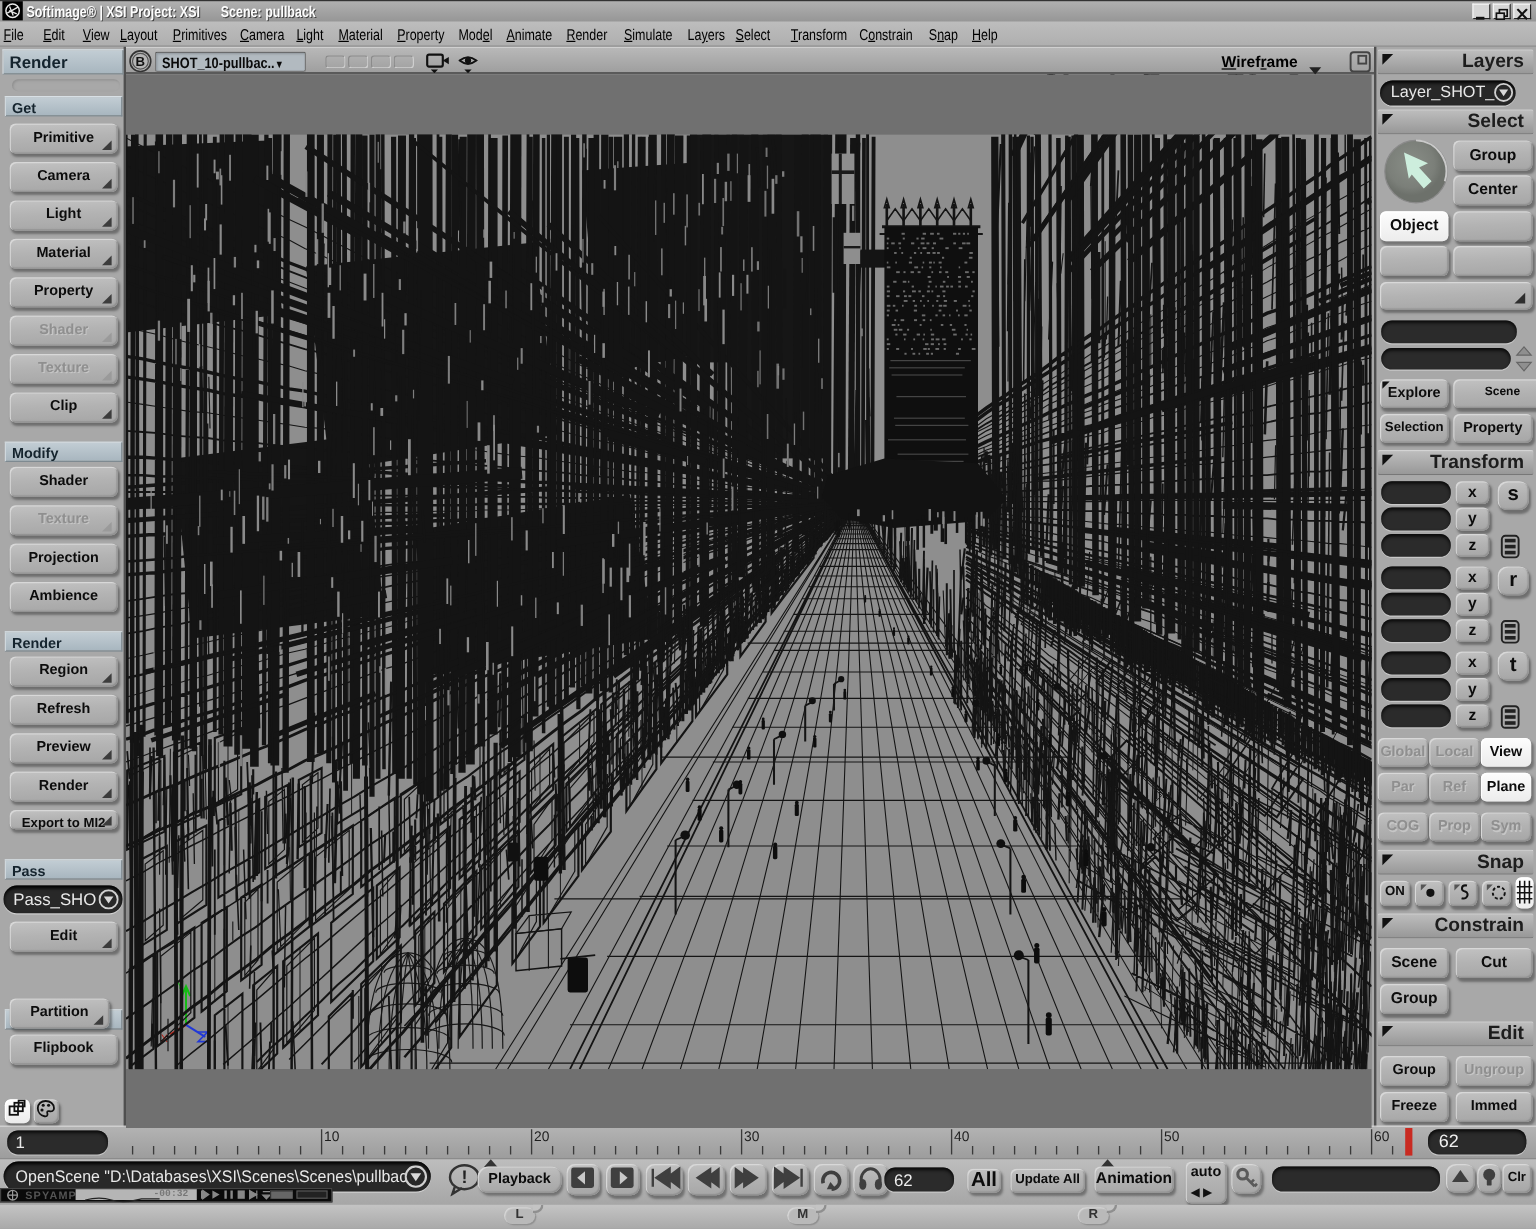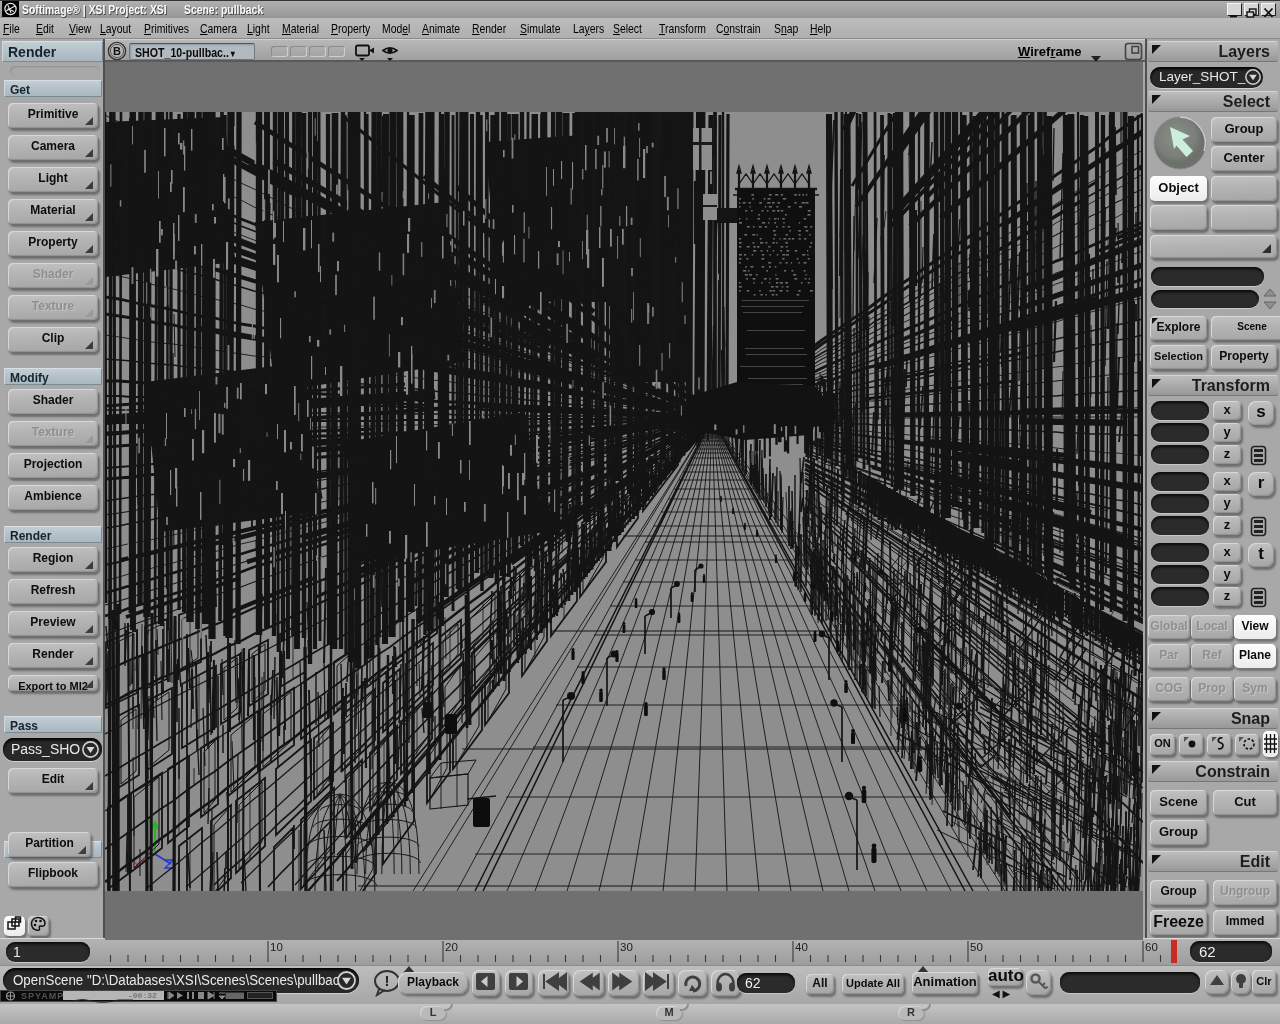--- a/index.html
+++ b/index.html
@@ -238,21 +238,21 @@
     </svg></div>
 <div class="rhdr" style="left:1148px;top:761px;width:130px;height:21px;font-size:16px">Constrain</div>
 <div class="tri" style="left:1152px;top:765px"></div>
 <div class="btn" style="left:1150px;top:790px;width:57px;height:25px;font-size:13px;line-height:23px">Scene</div>
 <div class="btn" style="left:1213px;top:790px;width:64px;height:25px;font-size:13px;line-height:23px">Cut</div>
 <div class="btn" style="left:1150px;top:820px;width:57px;height:25px;font-size:13px;line-height:23px">Group</div>
 <div class="rhdr" style="left:1148px;top:851px;width:130px;height:21px;font-size:16px">Edit</div>
 <div class="tri" style="left:1152px;top:855px"></div>
 <div class="btn" style="left:1150px;top:880px;width:57px;height:25px;font-size:12px;line-height:23px">Group</div>
 <div class="btn dis" style="left:1213px;top:880px;width:64px;height:25px;font-size:12px;line-height:23px">Ungroup</div>
-<div class="btn" style="left:1150px;top:910px;width:57px;height:25px;font-size:16px;line-height:23px">Freeze</div>
+<div class="btn" style="left:1150px;top:910px;width:57px;height:25px;font-size:12px;line-height:23px">Freeze</div>
 <div class="btn" style="left:1213px;top:910px;width:64px;height:25px;font-size:12px;line-height:23px">Immed</div>
 <div class="abs" style="left:0;top:938px;width:1280px;height:27px;background:linear-gradient(#b3b3b3,#9d9d9d);border-top:1px solid #d9d9d9"></div>
 <div class="fld" style="left:6px;top:942px;width:84px;height:20px;color:#e8e8e8;font-size:14px;padding:2px 0 0 7px">1</div>
 <svg class="abs" style="left:95px;top:939px" width="1085" height="25" viewBox="0 0 1085 25">
     <path d="M15.5 16 L15.5 23" stroke="#3a3a3a" stroke-width="1.1"></path>
     <path d="M33.0 16 L33.0 23" stroke="#3a3a3a" stroke-width="1.1"></path>
     <path d="M50.5 16 L50.5 23" stroke="#3a3a3a" stroke-width="1.1"></path>
     <path d="M68.0 16 L68.0 23" stroke="#3a3a3a" stroke-width="1.1"></path>
     <path d="M85.5 16 L85.5 23" stroke="#3a3a3a" stroke-width="1.1"></path>
     <path d="M103.0 16 L103.0 23" stroke="#3a3a3a" stroke-width="1.1"></path>
@@ -355,25 +355,25 @@
 <div class="btn" style="left:678px;top:970px;width:29px;height:26px;border-radius:7px"><svg width="27" height="24" viewBox="0 0 27 24">
       <path d="M7 16 A7 7 0 1 1 14 21" fill="none" stroke="#3f3f3f" stroke-width="3"></path>
       <path d="M10 21 L18 21 L13 15 Z" fill="#3f3f3f"></path>
     </svg></div>
 <div class="btn" style="left:711px;top:970px;width:29px;height:26px;border-radius:7px"><svg width="27" height="24" viewBox="0 0 27 24">
       <path d="M6 16 C4 8 10 4 13.5 4 C17 4 23 8 21 16" fill="none" stroke="#3f3f3f" stroke-width="2.5"></path>
       <ellipse cx="7" cy="17" rx="3" ry="4.5" fill="#3f3f3f"></ellipse>
       <ellipse cx="20" cy="17" rx="3" ry="4.5" fill="#3f3f3f"></ellipse>
     </svg></div>
 <div class="fld" style="left:737px;top:973px;width:58px;height:20px;color:#eee;font-size:14px;padding:2px 0 0 8px">62</div>
-<div class="btn" style="left:806px;top:974px;width:28px;height:20px;font-size:12px;line-height:18px">All</div>
+<div class="btn" style="left:806px;top:974px;width:28px;height:20px;font-size:17px;line-height:18px">All</div>
 <div class="btn" style="left:842px;top:974px;width:62px;height:20px;font-size:11px;line-height:18px">Update All</div>
 <div class="abs" style="left:917px;top:966px;width:0;height:0;border-left:6px solid transparent;border-right:6px solid transparent;border-bottom:7px solid #333"></div>
 <div class="btn" style="left:912px;top:972px;width:66px;height:22px;font-size:13px;line-height:20px">Animation</div>
-<div class="btn" style="left:988px;top:968px;width:34px;height:18px;font-size:17px;line-height:16px">auto</div>
+<div class="btn" style="left:988px;top:968px;width:34px;height:35px;font-size:12px;line-height:16px">auto</div>
 <div class="abs" style="left:992px;top:988px;font-size:10px;color:#111">◀&nbsp;▶</div>
 <div class="btn" style="left:1026px;top:970px;width:25px;height:25px;border-radius:8px"><svg width="23" height="23" viewBox="0 0 23 23">
       <circle cx="8.5" cy="8.5" r="4" fill="none" stroke="#5a5a5a" stroke-width="2.6"></circle>
       <path d="M11.5 11.5 L18.5 18.5 M15.5 15.5 L18 13 M18.5 18.5 L20.5 16.5" stroke="#5a5a5a" stroke-width="2.2"></path>
     </svg></div>
 <div class="fld" style="left:1060px;top:972px;width:140px;height:21px"></div>
 <div class="btn" style="left:1205px;top:970px;width:24px;height:24px;border-radius:8px"><svg width="22" height="22" viewBox="0 0 22 22">
       <path d="M11 5 L18 15 L4 15 Z" fill="#3f3f3f"></path>
     </svg></div>
 <div class="btn" style="left:1231px;top:970px;width:20px;height:24px;border-radius:8px"><svg width="18" height="22" viewBox="0 0 18 22">

